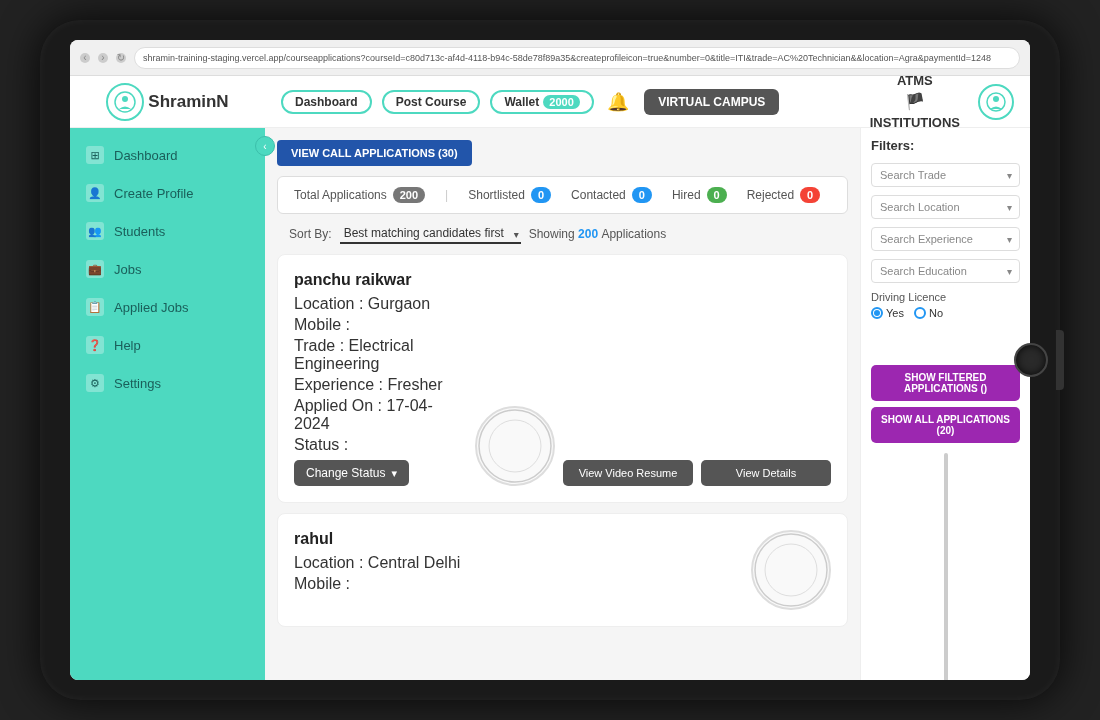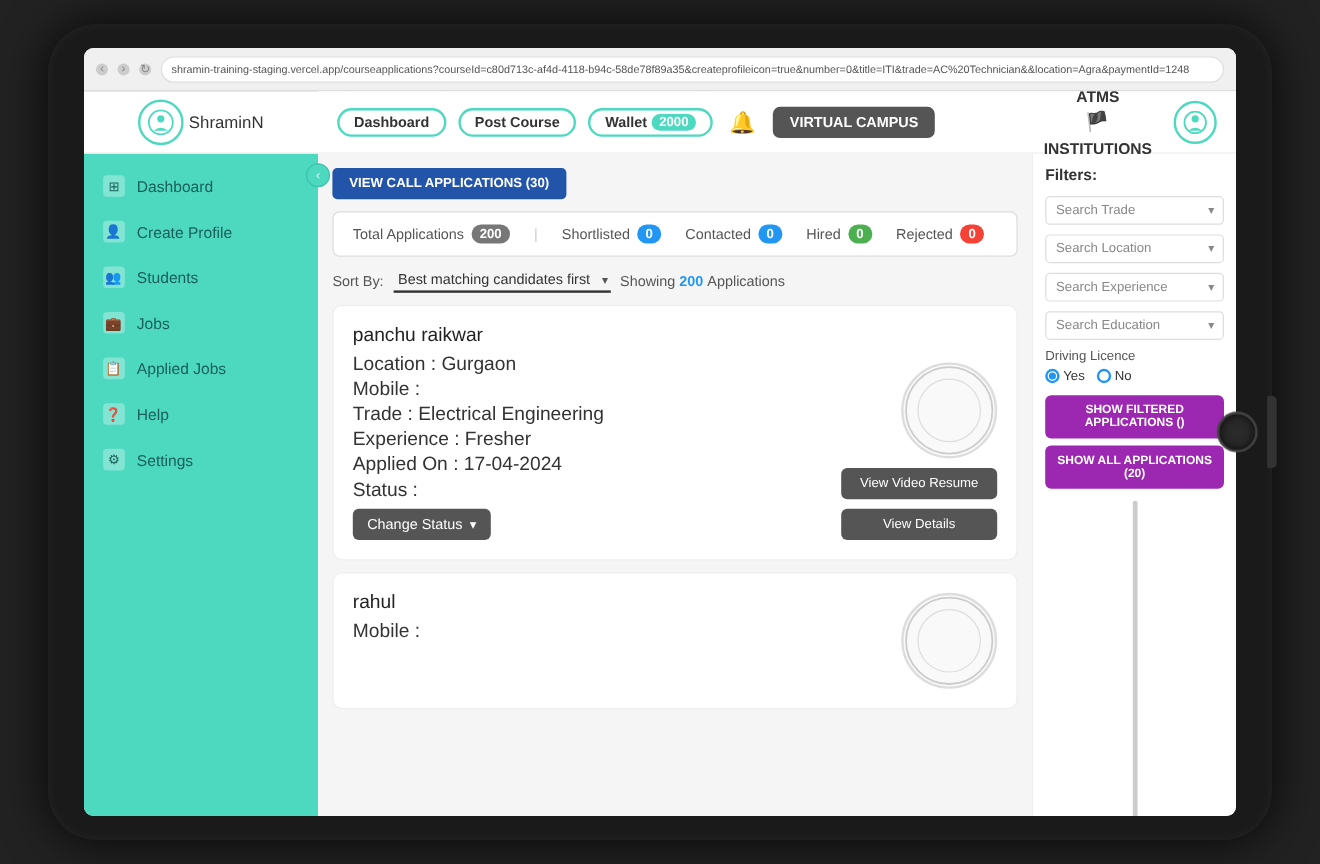--- a/index.html
+++ b/index.html
@@ -121,21 +121,21 @@
     }
     .logo-circle {
       width: 38px; height: 38px;
       border-radius: 50%;
       border: 2px solid #4dd9c0;
       display: flex; align-items: center; justify-content: center;
       font-size: 10px; font-weight: bold; color: #4dd9c0;
       background: white;
     }
     .logo-text {
-      font-size: 14px; font-weight: normal; color: #333; margin-left: 4px;
+      font-size: 17px; font-weight: bold; color: #333; margin-left: 4px;
     }
     .sidebar-collapse-btn {
       position: absolute;
       right: -10px;
       top: 60px;
       width: 20px; height: 20px;
       background: #4dd9c0;
       border-radius: 50%;
       display: flex; align-items: center; justify-content: center;
       font-size: 10px; color: white;
@@ -310,21 +310,21 @@
     .stat-divider { color: #ccc; }
 
     
     .sort-bar {
       display: flex;
       align-items: center;
       gap: 8px;
       margin-bottom: 10px;
       font-size: 12px;
     }
-    .sort-label { color: #555; }
+    .sort-label { color: #555; margin-left: 12px; }
     .sort-select {
       border-bottom: 2px solid #333;
       padding: 2px 16px 2px 4px;
       font-size: 12px;
       color: #333;
       background: transparent;
       border-top: none; border-left: none; border-right: none;
       appearance: none;
       cursor: pointer;
       position: relative;
@@ -368,33 +368,32 @@
       display: flex;
       align-items: center;
       justify-content: center;
       font-size: 11px;
       color: #aaa;
       position: relative;
       overflow: hidden;
     }
     .candidate-name {
       font-size: 16px;
-      font-weight: normal;
+      font-weight: bold;
       color: #222;
       margin-bottom: 6px;
     }
     .card-field {
       font-size: 16px;
       color: #555;
       margin-bottom: 3px;
     }
     .card-field span { color: #333; font-weight: 500; }
     .card-actions {
       display: flex;
-      flex-direction: column;
       gap: 8px;
       align-items: flex-end;
       justify-content: flex-end;
       min-width: 130px;
     }
     .btn-video {
       background: #555;
       color: white;
       border: none;
       padding: 7px 14px;
@@ -492,20 +491,21 @@
       background: #9c27b0;
       color: white;
       border: none;
       padding: 7px 6px;
       border-radius: 5px;
       font-size: 10px;
       font-weight: bold;
       cursor: pointer;
       margin-bottom: 6px;
       text-align: center;
+      margin-top: 36px;
     }
     .filter-btn-all {
       width: 100%;
       background: #9c27b0;
       color: white;
       border: none;
       padding: 7px 6px;
       border-radius: 5px;
       font-size: 10px;
       font-weight: bold;
@@ -692,20 +692,24 @@
                 </div>
                 <button class="btn-video">View Video Resume</button>
                 <button class="btn-details">View Details</button>
               </div>
             </div>
 
             
             <div class="candidate-card" style="min-height: 80px;">
               <div class="card-info">
                 <div class="candidate-name">rahul</div>
+                <div class="card-field">
+                  <span>Location :</span>
+                  <span>Central Delhi</span>
+                </div>
                 <div class="card-field">
                   <span>Mobile :</span>
                 </div>
               </div>
               <div class="card-actions">
                 <div class="card-avatar">
                   <svg width="76" height="76" viewBox="0 0 76 76">
                     <circle cx="38" cy="38" r="36" fill="none" stroke="#ccc" stroke-width="1.5"></circle>
                     <circle cx="38" cy="38" r="26" fill="none" stroke="#ddd" stroke-width="1"></circle>
                   </svg>

